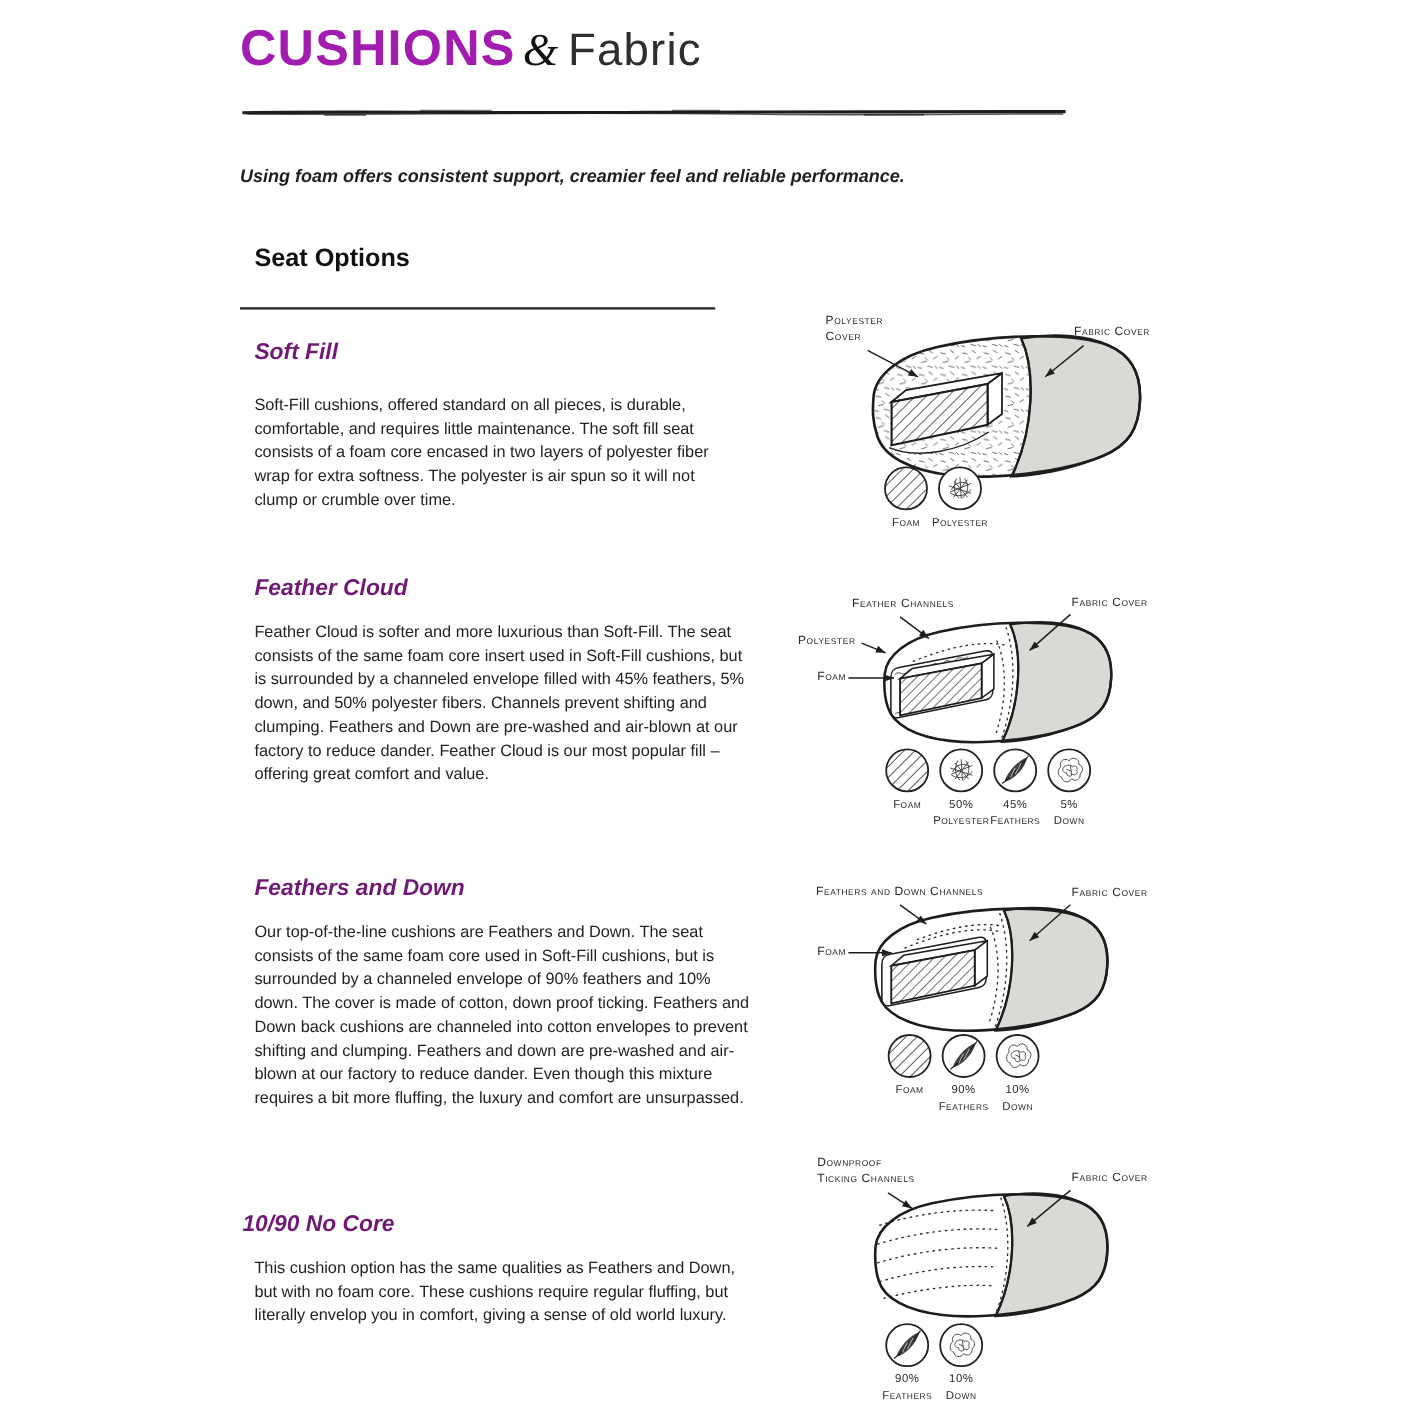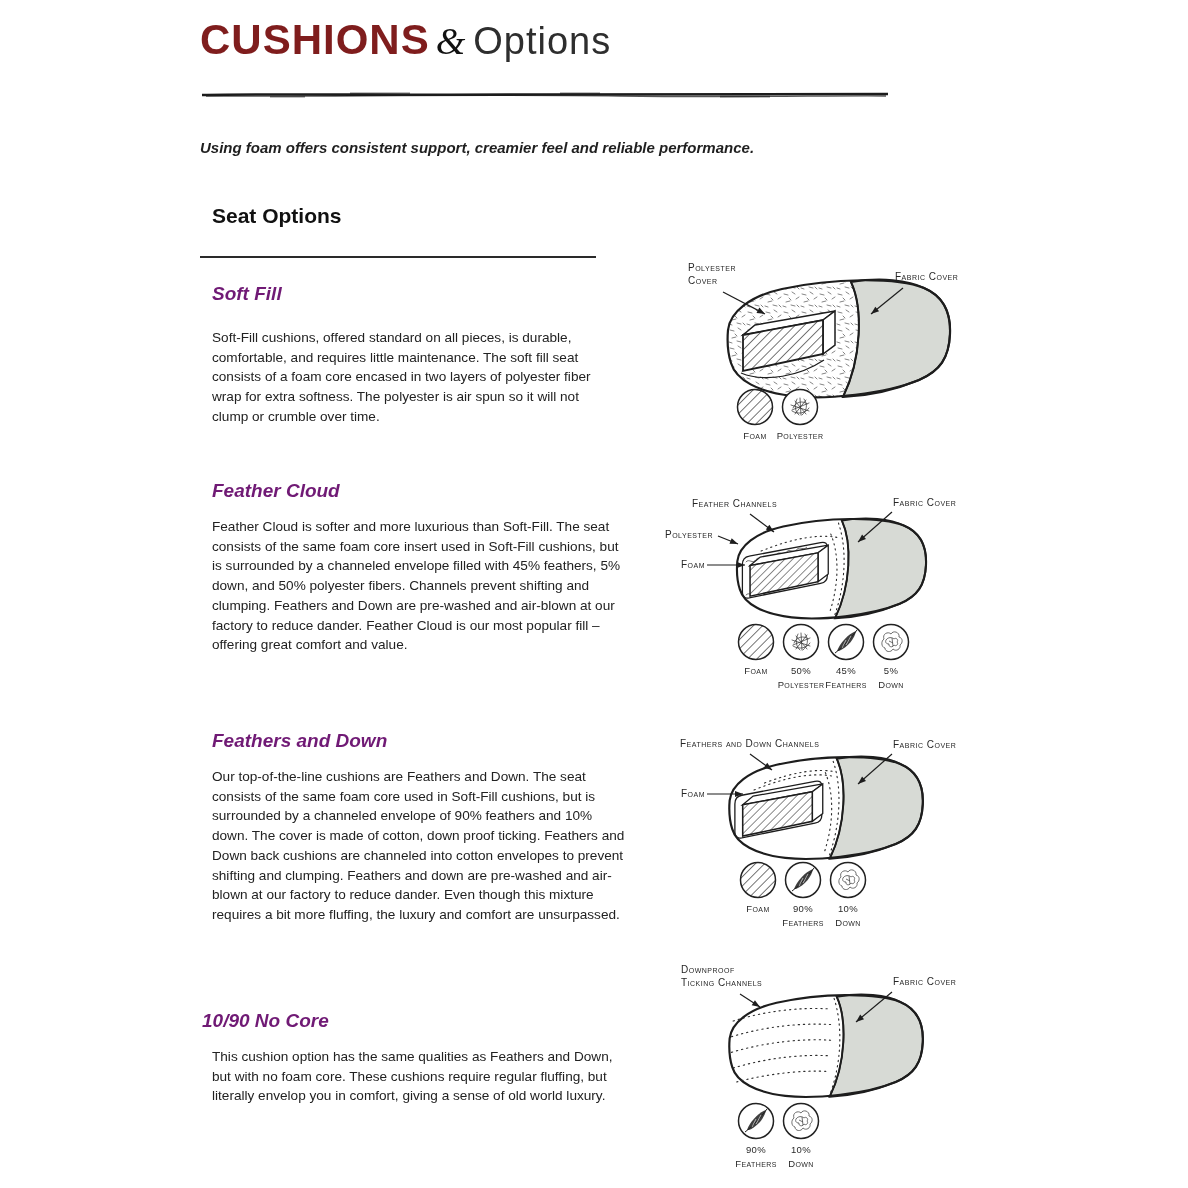--- a/index.html
+++ b/index.html
@@ -1,20 +1,20 @@
 <!DOCTYPE html>
 <html><head>
 <meta charset="utf-8">
 <style>
   html,body{margin:0;padding:0;background:#ffffff;}
   body{width:1188px;height:1188px;position:relative;font-family:"Liberation Sans",sans-serif;color:#232323;overflow:hidden;}
   .abs{position:absolute;}
   
   .title{left:200px;top:16px;white-space:nowrap;}
-  .t-main{font-size:42px;font-weight:700;letter-spacing:1px;color:#7f1d1d;}
+  .t-main{font-size:42px;font-weight:700;letter-spacing:1px;color:#a21caf;}
   .t-amp{font-family:"Liberation Serif",serif;font-style:italic;font-size:38px;color:#111;margin:0 8px 0 6px;}
   .t-light{font-size:38px;font-weight:300;letter-spacing:1px;color:#2e2e2e;}
   .title-rule{left:200px;top:85px;}
   
   .intro{left:200px;top:116px;width:800px;font-size:15px;line-height:1.42;color:#1f1f1f;}
   .intro-em{font-weight:700;font-style:italic;}
   .seat-heading{left:212px;top:204px;font-size:21px;font-weight:700;color:#111;}
   .seat-rule{left:200px;top:256px;width:396px;height:2px;background:#2a2a2a;}
   
   .sec-h{font-size:19px;font-weight:700;color:#701a75;font-style:italic;}
@@ -38,21 +38,21 @@
       <line x1="0" y1="0" x2="0" y2="6.5" stroke="#3c3c3c" stroke-width="1.4"></line>
     </pattern>
     <pattern id="speckP" width="18" height="18" patternUnits="userSpaceOnUse">
       <rect width="18" height="18" fill="#ffffff"></rect>
       <path d="M2,4 l4,1 M10,2 l3,2 M14,9 l3,-2 M4,12 l4,-1 M9,15 l4,1 M1,16 l3,1 M15,15 l2,2 M7,8 l2,2" stroke="#666" stroke-width="0.8" fill="none" stroke-linecap="round"></path>
     </pattern>
   </defs>
 </svg>
 
 <div class="abs title">
-  <span class="t-main">CUSHIONS</span><span class="t-amp">&amp;</span><span class="t-light">Options</span>
+  <span class="t-main">CUSHIONS</span><span class="t-amp">&amp;</span><span class="t-light">Fabric</span>
 </div>
 <div class="abs title-rule">
   <svg width="690" height="8" viewBox="0 0 690 8">
     <path d="M2,4 C80,2.5 200,4.5 340,3.5 C480,2.5 600,4 688,3" stroke="#1c1c1c" stroke-width="2.6" fill="none"></path>
     <path d="M6,5 C120,6 260,3 420,5 C540,6.5 630,4.5 686,5" stroke="#1c1c1c" stroke-width="1.3" fill="none" opacity="0.75"></path>
     <path d="M150,2.2 l60,0 M360,2.2 l40,0 M520,5.6 l50,0 M70,5.8 l35,0" stroke="#1c1c1c" stroke-width="1.6" opacity="0.55" fill="none"></path>
   </svg>
 </div>
 
 <div class="abs intro">
@@ -158,21 +158,21 @@
           <path d="M0,0 L-8,-3 L-8,3 Z"></path>
         </g>
       <g transform="translate(95,73) rotate(0)">
           <path d="M0,0 L-8,-3 L-8,3 Z"></path>
         </g>
       <g transform="translate(208,50) rotate(139)">
           <path d="M0,0 L-8,-3 L-8,3 Z"></path>
         </g>
     </g>
   </svg>
-  <div class="co" style="left:42px;top:5px">Feather Channels</div>
+  <div class="co" style="left:60px;top:5px">Feather Channels</div>
   <div class="co" style="left:15px;top:36px">Polyester</div>
   <div class="co" style="left:31px;top:66px">Foam</div>
   <div class="co" style="left:243px;top:4px">Fabric Cover</div>
   <div class="swatches" style="left:84px;top:131px">
     <div class="swatch">
       <svg width="38" height="38" viewBox="0 0 38 38">
           <circle cx="19" cy="19" r="17.5" fill="url(#hatchP)" stroke="#222" stroke-width="1.5"></circle>
         </svg>
       <div class="sl">Foam</div>
       <div class="sl"></div>

